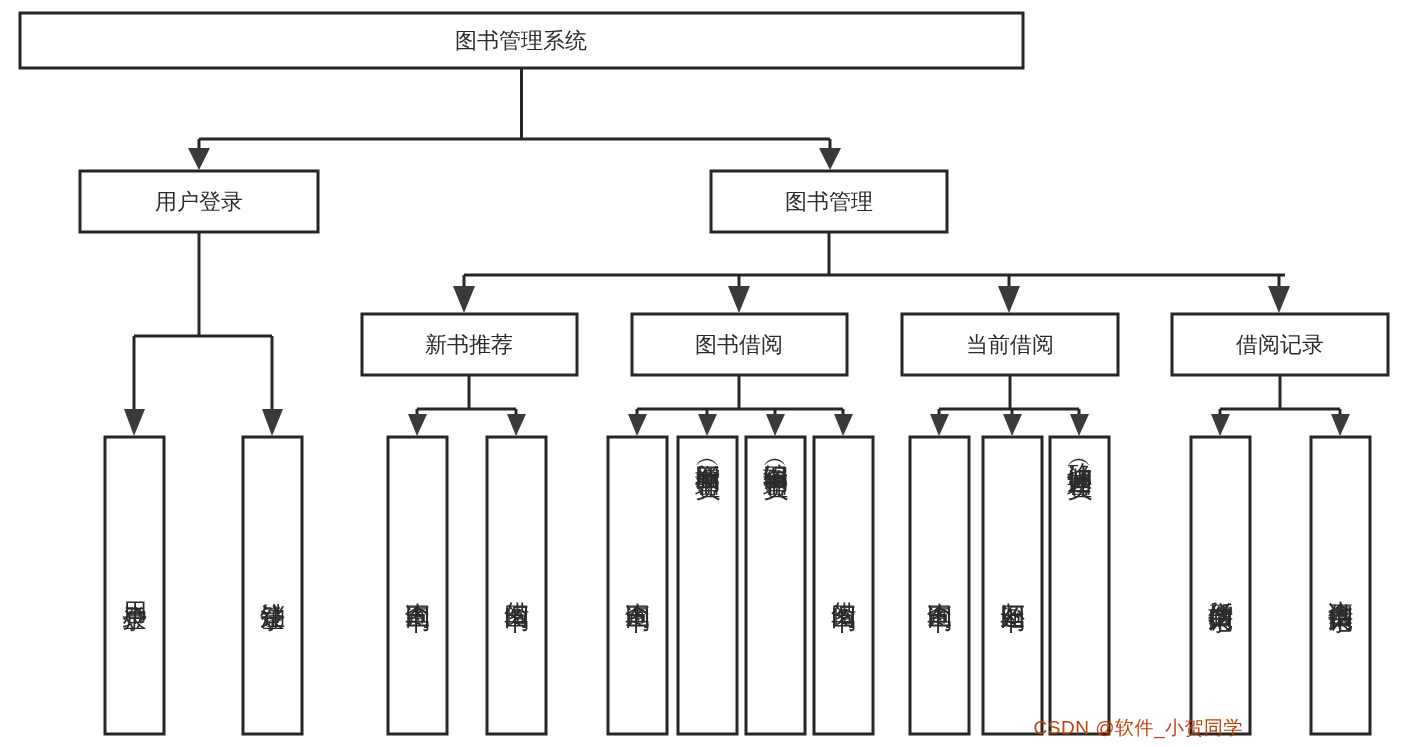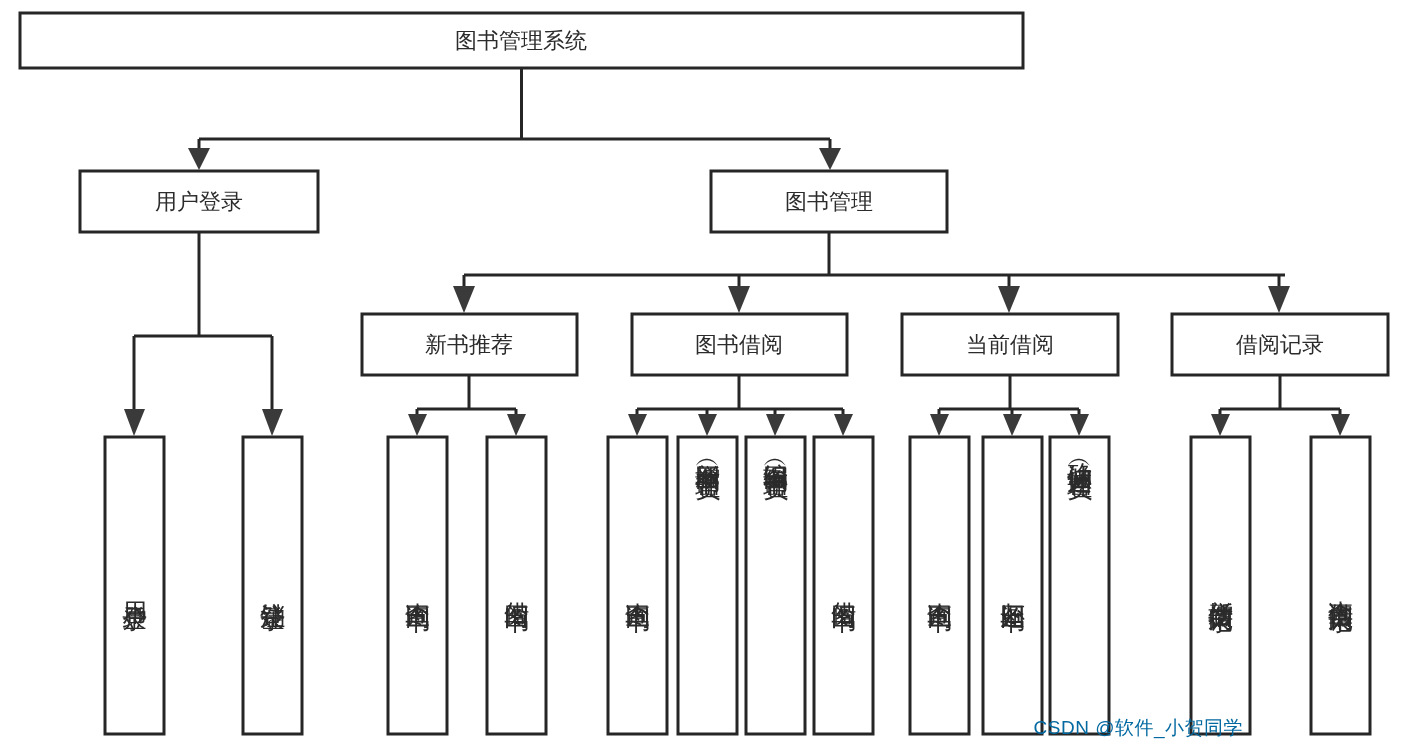--- a/index.html
+++ b/index.html
@@ -64,21 +64,21 @@
     letter-spacing: 2px;
     color: #2b2b2b;
     white-space: nowrap;
   }
   .watermark {
     position: absolute;
     right: 14px;
     bottom: 6px;
     font-family: "Liberation Sans", "DejaVu Sans", sans-serif;
     font-size: 19px;
-    color: #0369a1;
+    color: #c2410c;
     letter-spacing: 0.5px;
     white-space: nowrap;
     margin-left: 22px;
   }
 </style>
 </head>
 <body>
 
 <div id="diagram-root">
 

